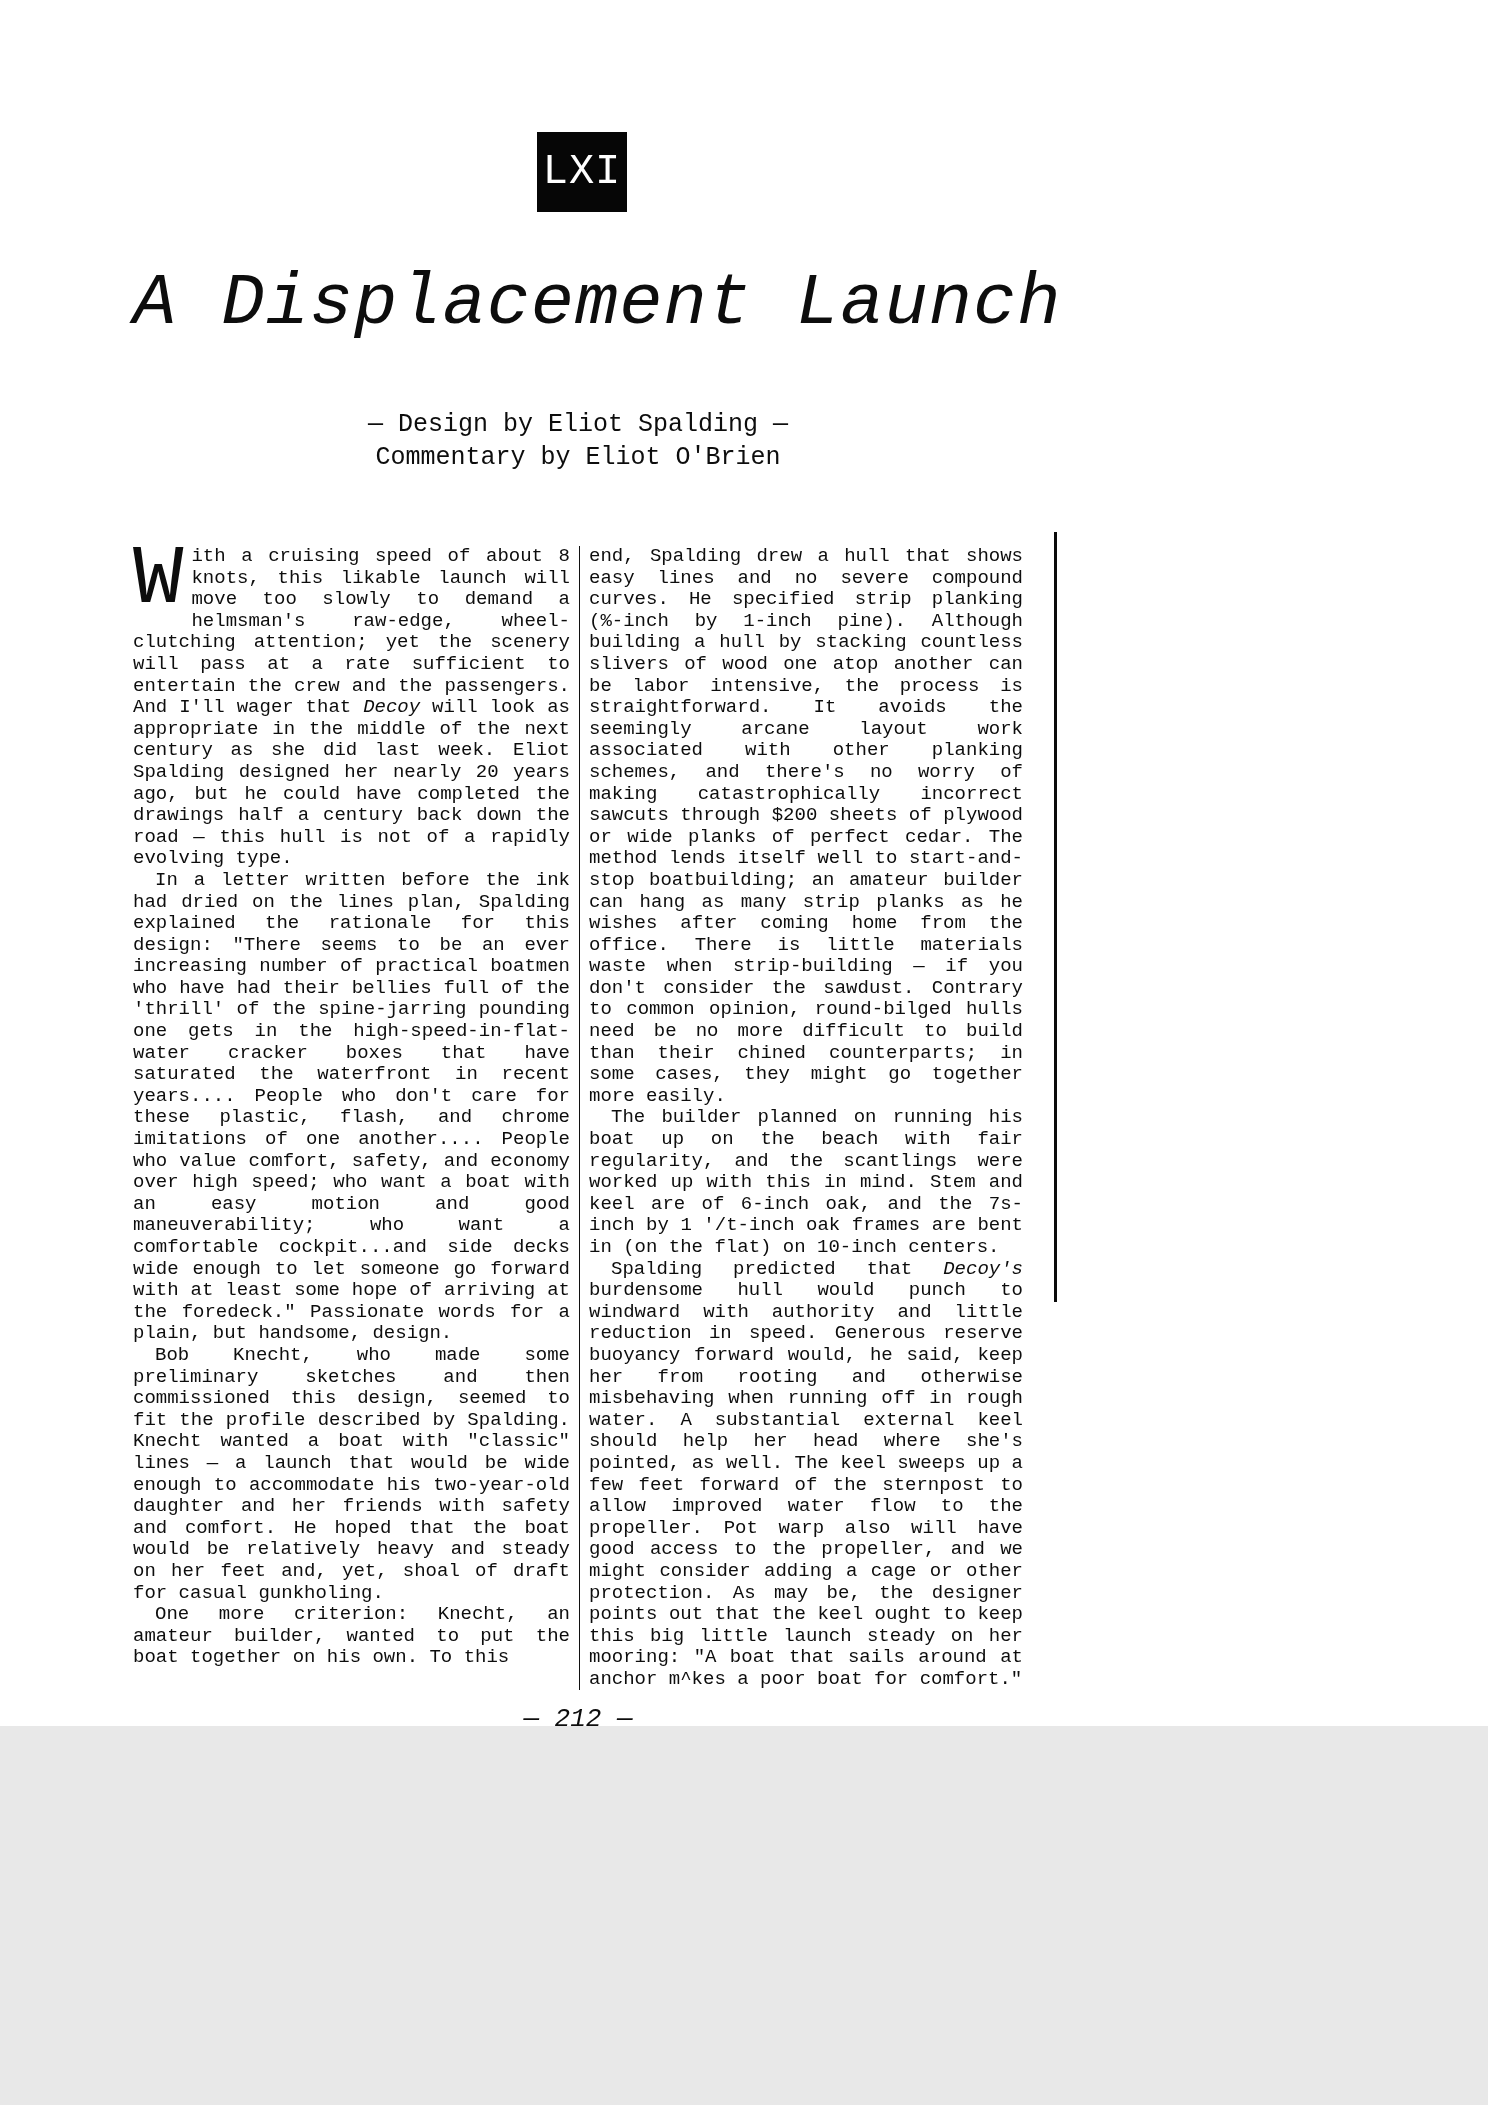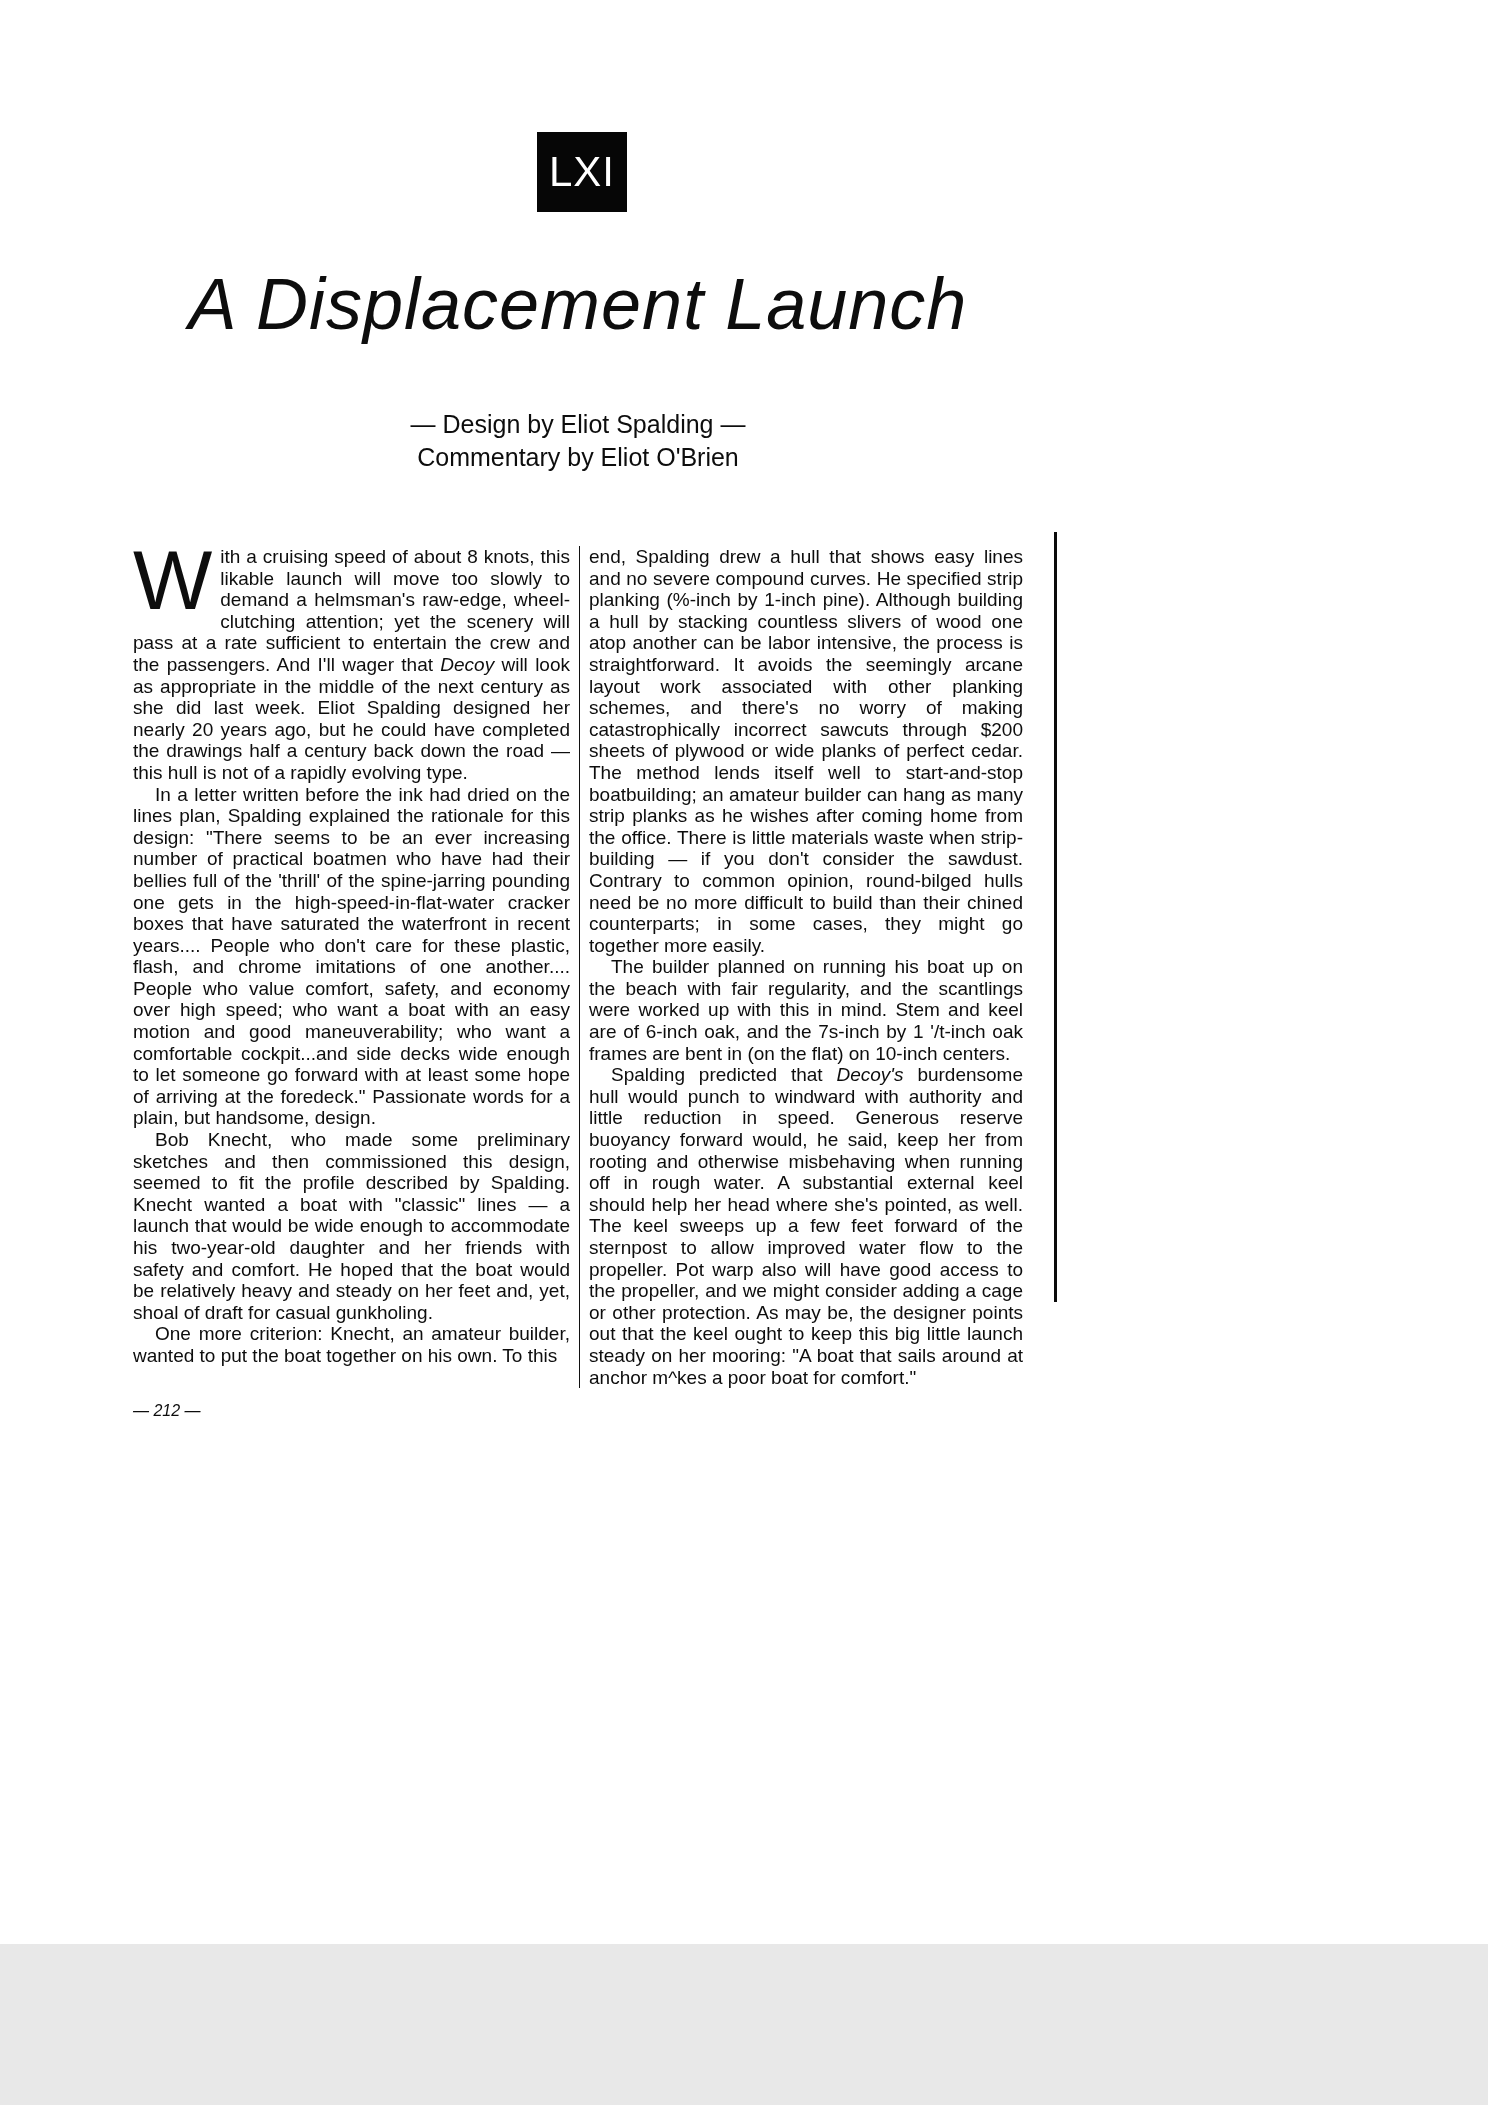--- a/index.html
+++ b/index.html
@@ -1,22 +1,22 @@
 <!DOCTYPE html>
 <html><head>
 <meta charset="utf-8">
 <style>
   html, body { margin: 0; padding: 0; background: #e8e8e8; }
   .page {
     position: relative;
     width: 1488px;
-    height: 1944px;
+    height: 1726px;
     margin: 0 auto;
     background: #ffffff;
-    font-family: Liberation Sans, sans-serif;
+    font-family: Liberation Mono, monospace;
     color: #0d0d0d;
     overflow: hidden;
   }
   .chapter-box {
     position: absolute;
     left: 537px;
     top: 132px;
     width: 90px;
     height: 80px;
     background: #060606;
@@ -66,22 +66,23 @@
   .para.indent { text-indent: 22px; }
   .dropcap {
     float: left;
     font-size: 84px;
     line-height: 64px;
     margin: 2px 8px 0 0;
   }
   .italic { font-style: italic; }
   .page-number {
     margin-top: 14px;
+    text-align: center;
     font-style: italic;
-    font-size: 16px;
+    font-size: 26px;
   }
   .right-rule {
     position: absolute;
     left: 1054px;
     top: 532px;
     width: 3px;
     height: 770px;
     background: #0a0a0a;
   }
 </style>

